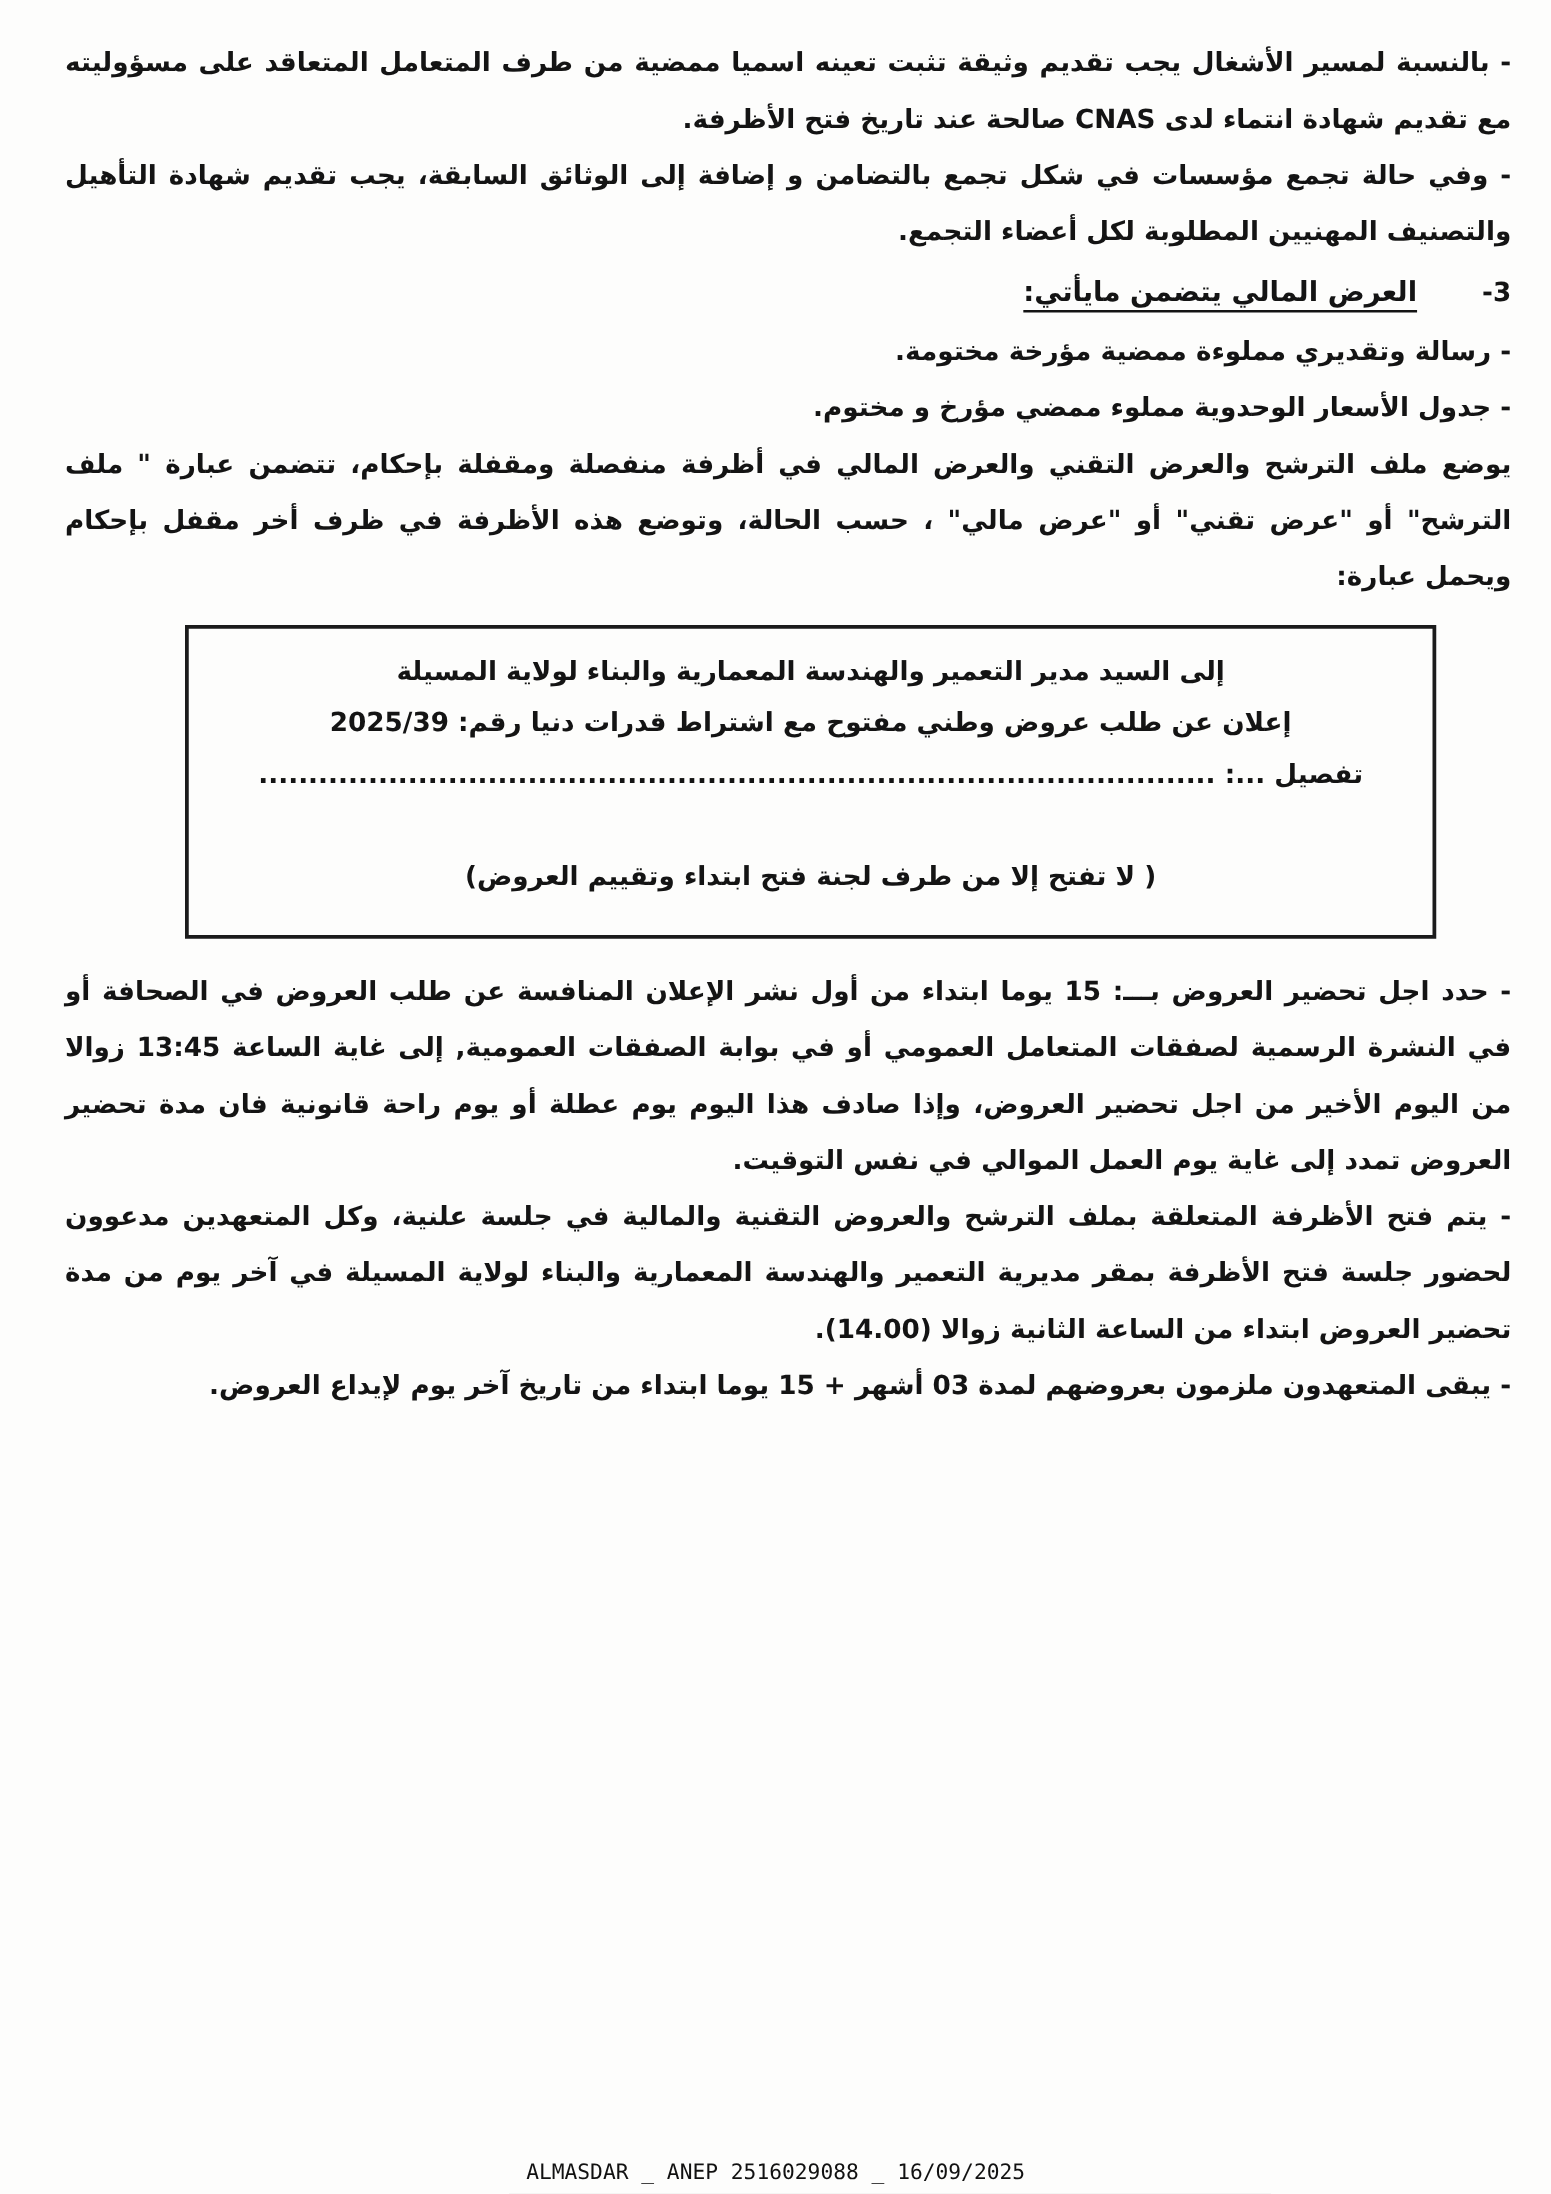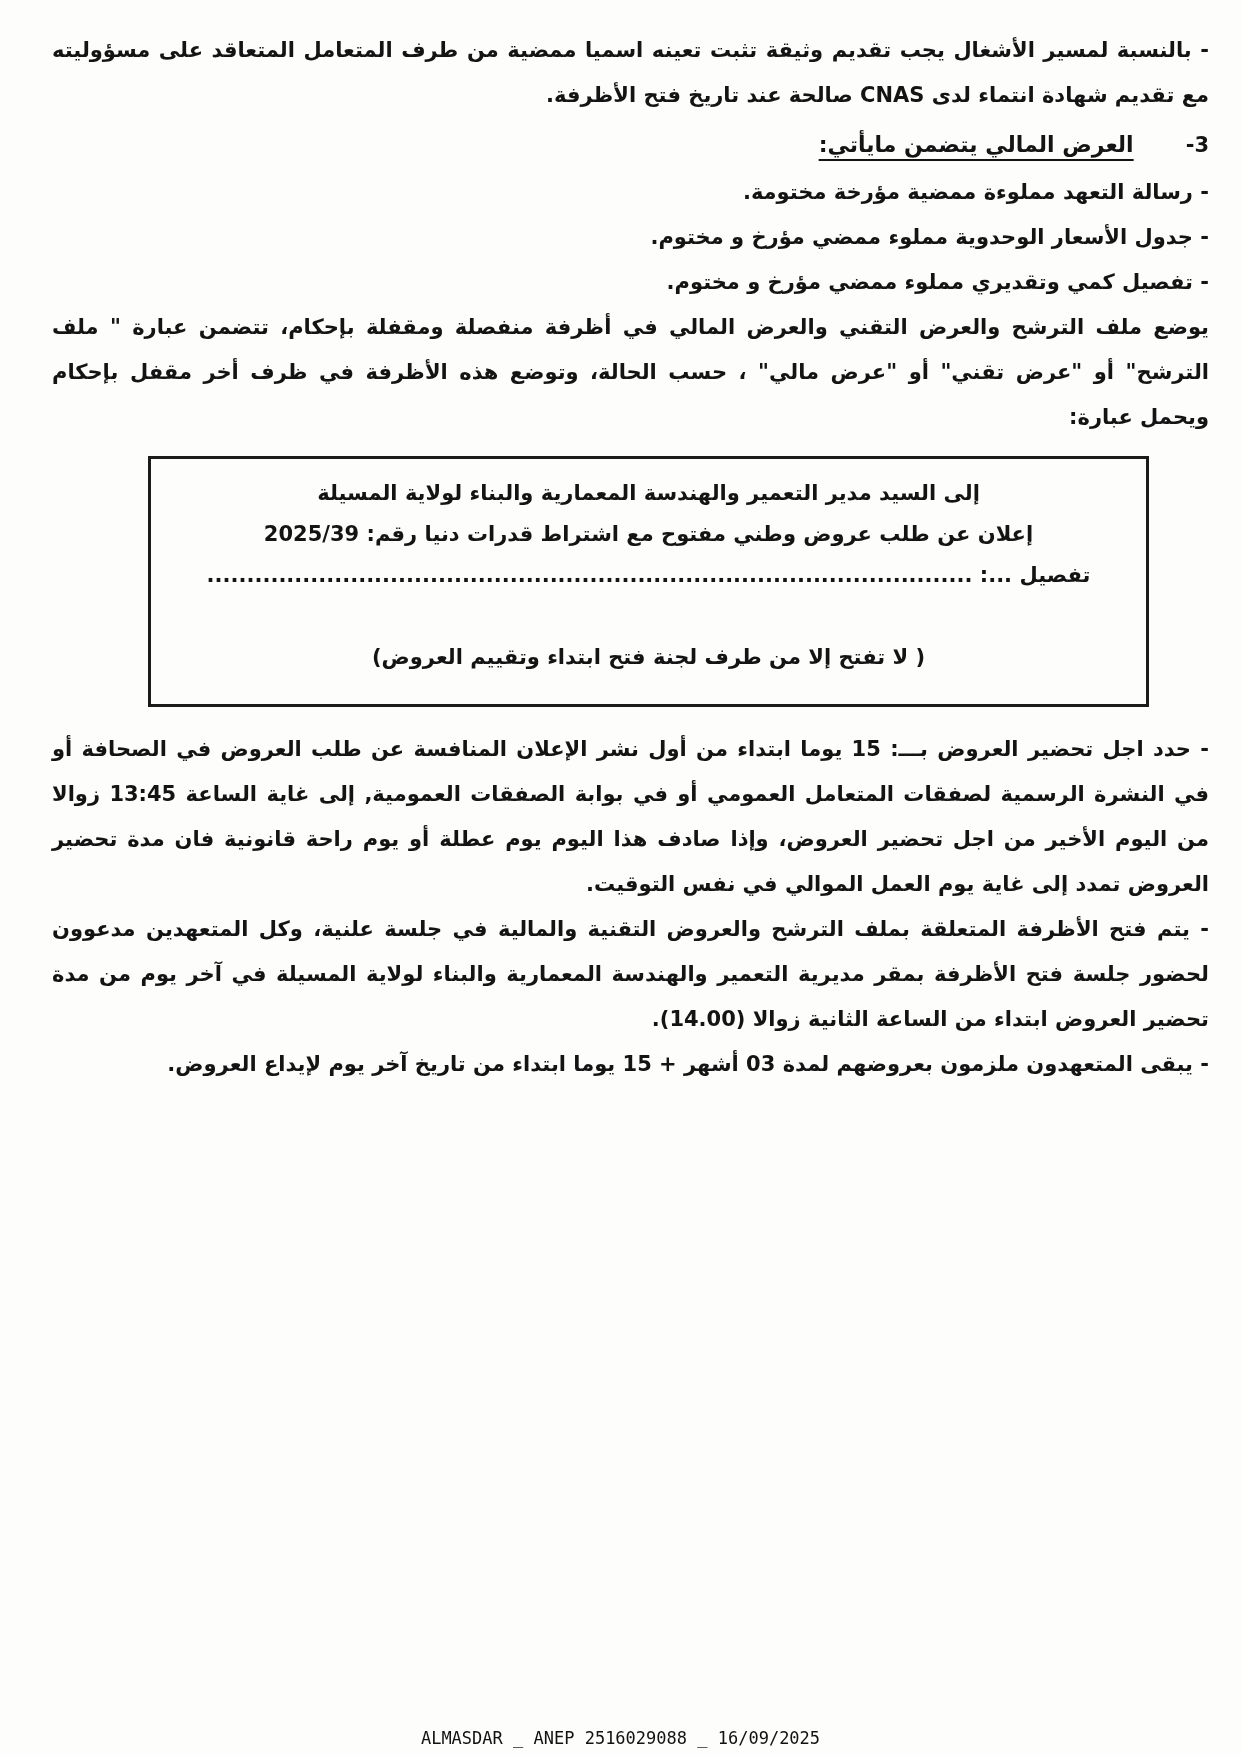--- a/index.html
+++ b/index.html
@@ -68,31 +68,31 @@
   }
 </style>
 </head>
 <body>
 
 <div class="page">
   <div class="content">
 
     <p class="para">- بالنسبة لمسير الأشغال يجب تقديم وثيقة تثبت تعينه اسميا ممضية من طرف المتعامل المتعاقد على مسؤوليته مع تقديم شهادة انتماء لدى CNAS صالحة عند تاريخ فتح الأظرفة.</p>
 
+    <p class="para">- وفي حالة تجمع مؤسسات في شكل تجمع بالتضامن و إضافة إلى الوثائق السابقة، يجب تقديم شهادة التأهيل والتصنيف المهنيين المطلوبة لكل أعضاء التجمع.</p>
 
 
     <div class="fin-heading">
       <span class="fin-number">3-</span>
       <span class="fin-title">العرض المالي يتضمن مايأتي:</span>
     </div>
 
     <div class="fin-items">
-      <p>- رسالة التعهد مملوءة ممضية مؤرخة مختومة.</p>
+      <p>- رسالة وتقديري مملوءة ممضية مؤرخة مختومة.</p>
       <p>- جدول الأسعار الوحدوية مملوء ممضي مؤرخ و مختوم.</p>
-      <p>- تفصيل كمي وتقديري مملوء ممضي مؤرخ و مختوم.</p>
     </div>
 
     <p class="para envelope-para">يوضع ملف الترشح والعرض التقني والعرض المالي في أظرفة منفصلة ومقفلة بإحكام، تتضمن عبارة " ملف الترشح" أو "عرض تقني" أو "عرض مالي" ، حسب الحالة،  وتوضع هذه الأظرفة في ظرف أخر مقفل بإحكام ويحمل عبارة:</p>
 
     <div class="envelope-box">
       <p class="box-line">إلى السيد مدير التعمير والهندسة المعمارية  والبناء لولاية المسيلة</p>
       <p class="box-line">إعلان عن طلب عروض وطني مفتوح مع اشتراط قدرات دنيا رقم: 2025/39</p>
       <p class="box-line lot-line"><span>تفصيل ...:</span> <span>................................................................................................</span></p>
       <div class="box-spacer"></div>
       <p class="box-line">( لا تفتح إلا من طرف لجنة فتح ابتداء وتقييم العروض)</p>

